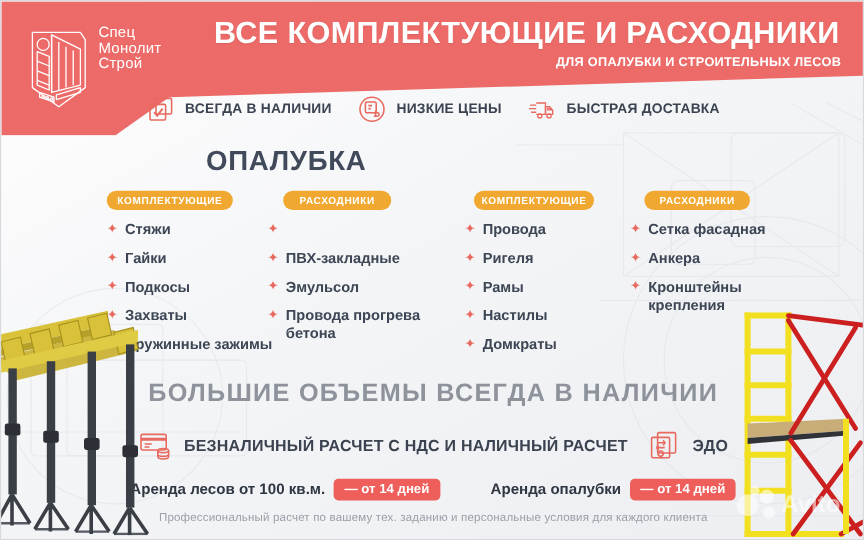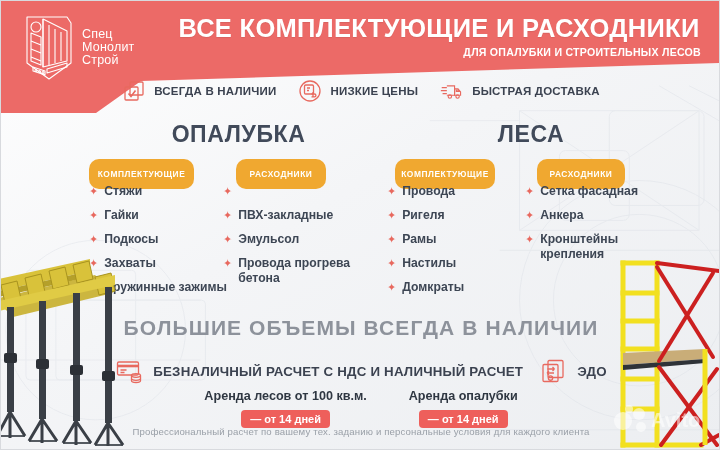--- a/index.html
+++ b/index.html
@@ -20,21 +20,21 @@
   
   .header{
     position:absolute;left:0;top:0;width:720px;height:112px;
     background:#ec6a67;
     -webkit-clip-path:polygon(0 0,720px 0,720px 62px,140px 80px,95px 112px,0 112px);
     clip-path:polygon(0 0,720px 0,720px 62px,140px 80px,95px 112px,0 112px);
   }
   .header-inner{position:absolute;left:0;top:0;width:720px;height:112px;}
 
   
-  .logo{position:absolute;left:22px;top:8px;width:130px;height:76px;display:flex;align-items:center;gap:7px;}
+  .logo{position:absolute;left:22px;top:20px;width:130px;height:76px;display:flex;align-items:flex-start;gap:7px;}
   .logo-mark{width:52px;height:72px;flex:0 0 52px;}
   .logo-txt{color:#ffffff;line-height:1.04;font-weight:400;letter-spacing:.2px;}
   .logo-txt div{font-size:12.5px;font-family:"Liberation Sans",sans-serif;}
 
   
   .h-title{
     position:absolute;left:168px;top:13px;width:540px;text-align:center;
     color:#ffffff;font-size:25.5px;font-weight:700;letter-spacing:.3px;
     text-shadow:0 1px 1px rgba(0,0,0,.08);
   }
@@ -53,21 +53,21 @@
   .feat-ico{width:24px;height:24px;flex:0 0 24px;}
 
   
   .col-title{
     position:absolute;font-size:23px;font-weight:700;color:#414a5a;letter-spacing:.6px;text-align:center;
   }
   #title-opalubka{left:95px;top:120px;width:285px;}
   #title-lesa{left:390px;top:120px;width:280px;}
 
   .tag{
-    position:absolute;height:30px;border-radius:10px;background:#f0a830;
+    position:absolute;height:16px;border-radius:10px;background:#f0a830;
     display:flex;align-items:center;justify-content:center;
     color:#ffffff;font-size:8.4px;font-weight:700;letter-spacing:.55px;
     padding:0 12px;box-sizing:border-box;white-space:nowrap;
   }
   #tag-0{left:88px;top:158px;width:105px;}
   #tag-1{left:235px;top:158px;width:90px;}
   #tag-2{left:394px;top:158px;width:100px;}
   #tag-3{left:536px;top:158px;width:88px;}
 
   .list{position:absolute;}
@@ -93,21 +93,21 @@
   }
   .pay{display:flex;align-items:center;gap:8px;}
   .pay-label{font-size:13.3px;font-weight:700;color:#3b4250;letter-spacing:.2px;white-space:nowrap;}
   .pay-ico{width:30px;height:26px;flex:0 0 30px;}
 
   
   .rentrow{
     position:absolute;left:0;top:396px;width:720px;height:22px;
     display:flex;align-items:center;justify-content:center;gap:42px;
   }
-  .rent{display:flex;align-items:center;gap:7px;flex-direction:column;}
+  .rent{display:flex;align-items:center;gap:7px;}
   .rent-label{font-size:12.6px;font-weight:700;color:#2f3742;white-space:nowrap;}
   .rent-pill{
     background:#ee5f5b;color:#ffffff;font-size:11px;font-weight:700;
     border-radius:4px;padding:3px 9px;white-space:nowrap;
   }
 
   
   .note{
     position:absolute;left:0;top:425px;width:720px;text-align:center;
     font-size:9.6px;color:#9aa0a8;letter-spacing:.15px;
@@ -212,21 +212,20 @@
           <circle cx="20.5" cy="18.5" r="2"></circle>
           <path d="M2 8 h6 M1 11.5 h7 M3 15 h5"></path>
           <path d="M19 11 h2.5 l1.3 1.6 h-3.8 z"></path>
         </g>
       </svg>
       <span class="feat-label">БЫСТРАЯ ДОСТАВКА</span>
     </div>
   </div>
 
   <div class="col-title" id="title-opalubka">ОПАЛУБКА</div>
-  <div class="col-title" id="title-lesa">ЛЕСА</div>
 
   <div class="tag" id="tag-0">КОМПЛЕКТУЮЩИЕ</div>
   <div class="tag" id="tag-1">РАСХОДНИКИ</div>
   <div class="tag" id="tag-2">КОМПЛЕКТУЮЩИЕ</div>
   <div class="tag" id="tag-3">РАСХОДНИКИ</div>
 
   <div class="list" id="list-0">
       <div class="li">
         <span class="li-dot">✦</span>
         <span class="li-txt">Стяжи</span>

